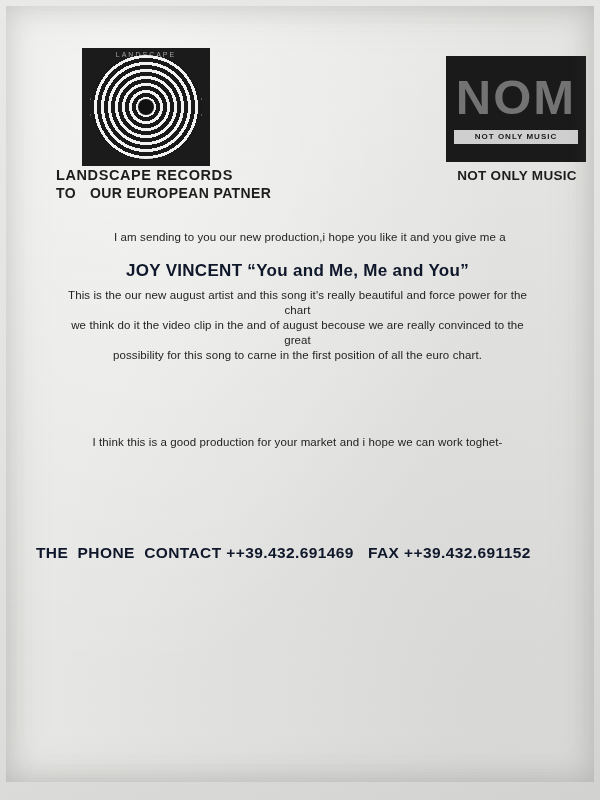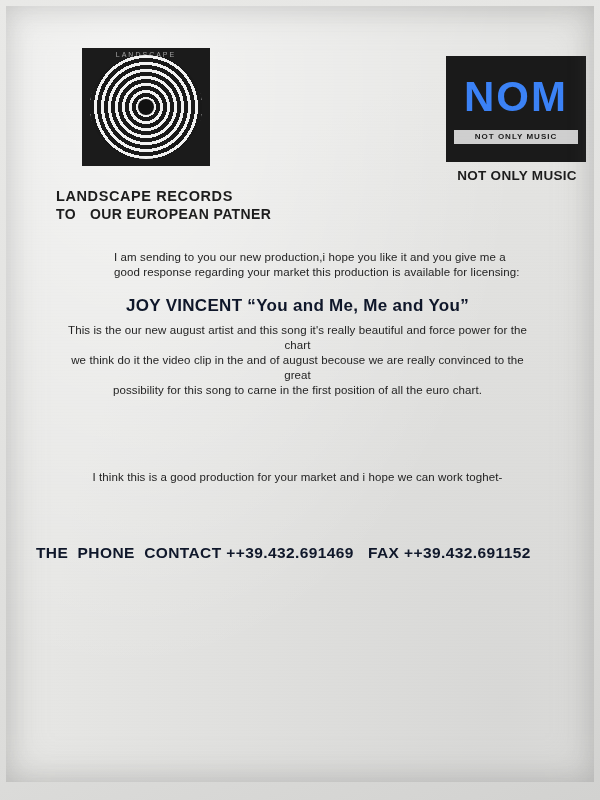--- a/index.html
+++ b/index.html
@@ -101,23 +101,23 @@
     overflow: hidden;
   }
   .nom-letters {
     position: absolute;
     left: 0;
     right: 0;
     top: 16px;
     text-align: center;
     font-family: "Liberation Sans", sans-serif;
     font-weight: bold;
-    font-size: 42px;
+    font-size: 49px;
     letter-spacing: 2px;
-    color: #3b82f6;
+    color: #737373;
     line-height: 50px;
   }
   .nom-bar {
     position: absolute;
     left: 8px;
     right: 8px;
     bottom: 18px;
     height: 14px;
     background: #cfcfcf;
     color: #1a1a1a;
@@ -148,33 +148,31 @@
   .header-block .line {
     font-size: 14px;
     font-weight: bold;
     letter-spacing: 0.4px;
     line-height: 18px;
     white-space: pre;
   }
   .header-block .line.title {
     font-size: 14.5px;
     letter-spacing: 0.6px;
-    margin-top: 21px;
   }
   .label {
     display: inline-block;
     width: 34px;
   }
   .body-text {
     position: absolute;
     left: 58px;
     right: 63px;
     top: 224px;
     color: #232323;
-    margin-top: 20px;
   }
   .para {
     font-size: 11.5px;
     line-height: 15px;
     letter-spacing: 0.1px;
     text-align: center;
     margin: 0;
   }
   .para.indented {
     text-align: left;
@@ -255,21 +253,20 @@
       <div class="nom-caption">NOT ONLY MUSIC</div>
     </div>
 
     <div class="header-block">
       <div class="line title">LANDSCAPE RECORDS</div>
       <div class="line"><span class="label">TO</span><span>OUR EUROPEAN PATNER</span></div>
     </div>
 
     <div class="body-text">
       <p class="para indented">I am sending to you  our new production,i hope you like it and you give me a</p>
-      <p class="para indented">good response regarding your market this production is available for licensing:</p>
 
       <div class="song-title">JOY VINCENT “You and Me, Me and You”</div>
 
       <p class="para block2">This is the our new august artist and this song it's really beautiful and force power for the chart</p>
       <p class="para block2">we think do it the video clip in the and of august becouse we are really convinced to the great</p>
       <p class="para block2">possibility for this song to carne in the first position of all the euro chart.</p>
 
       <p class="para closing">I think this is a good production for your market and i hope we can work toghet-</p>
     </div>
 

